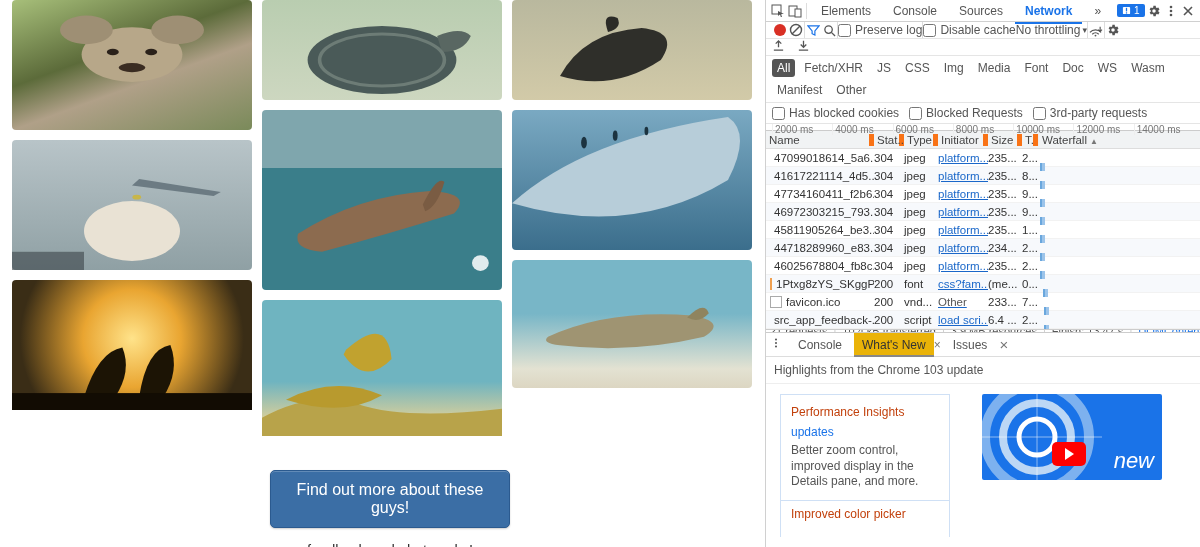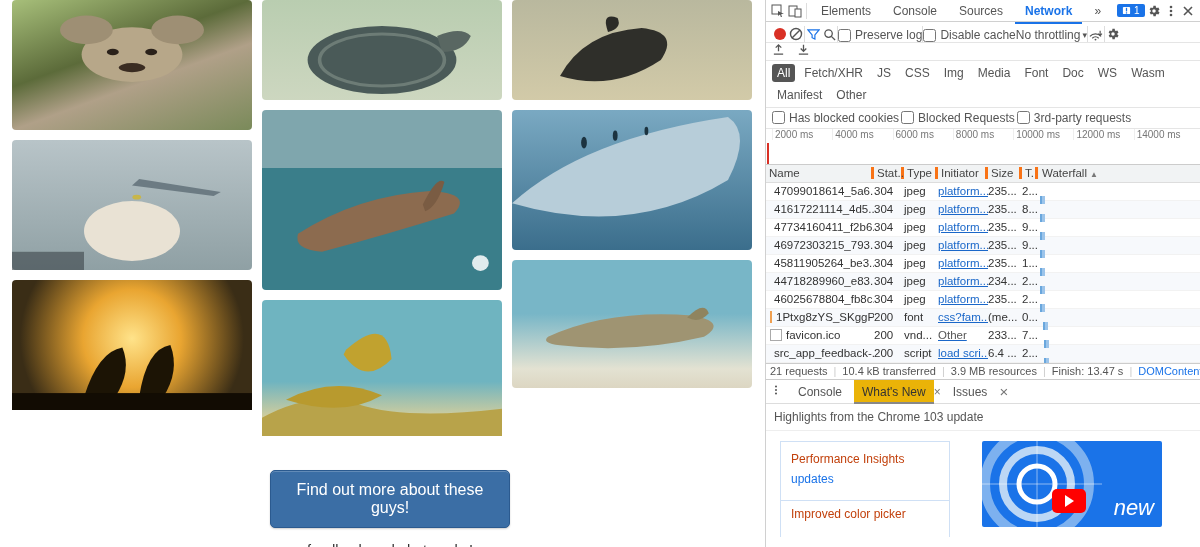--- a/index.html
+++ b/index.html
@@ -10,37 +10,37 @@
   .card { width: 240px; border-radius: 4px; position: relative; background-size: cover; background-position: center; }
   .devtools { width: 435px; height: 547px; border-left: 1px solid #d0d0d0; display: flex; flex-direction: column; font-size: 12px; color: #333; background:#fff;}
   
   .tabstrip { display: flex; align-items: center; height: 22px; border-bottom: 1px solid #d0d0d0; padding: 0 4px; gap: 2px; }
   .tabstrip .ico { width: 22px; height: 22px; display: flex; align-items: center; justify-content: center; color: #555; }
   .tabstrip .tab { padding: 0 10px; height: 26px; line-height: 26px; color: #555; cursor: pointer; }
   .tabstrip .tab.active { color: #1a73e8; border-bottom: 2px solid #1a73e8; font-weight: bold; }
   .tabstrip .spacer { flex: 1; }
   .badge { background: #1a73e8; color:#fff; font-size:10px; padding:1px 5px; border-radius:2px; margin-left:2px; display:inline-flex; align-items:center; gap:3px;}
   
-  .nettool { display: flex; align-items: flex-end; height: 26px; border-bottom: 1px solid #e5e5e5; padding: 0 6px; }
+  .nettool { display: flex; align-items: center; height: 26px; border-bottom: 1px solid #e5e5e5; padding: 0 6px; }
   .nettool .ico { width:16px; height:16px; display:flex; align-items:center; justify-content:center; color:#555;}
   .record { width:12px; height:12px; border-radius:50%; background:#d93025; }
   .cb { display:flex; align-items:center; gap:4px; color:#555;}
   .cb input { margin:0;}
   .select-ish { color:#555; display:flex; align-items:center; gap:2px;}
   .nettool2 { display:flex; align-items:center; height:22px; padding:0 6px; gap:12px; border-bottom:1px solid #e5e5e5;}
   .arrowbtn { color:#555; }
   
   .filterrow { display:flex; align-items:center; height:28px; border-bottom:1px solid #e5e5e5; padding:0 6px; gap:10px;}
   .filterbox { border:1px solid #1a73e8; height:20px; width:130px; padding:0 4px; color:#888; font-size:12px;}
   
   .types { display:flex; align-items:center; gap:4px; padding:3px 6px; border-bottom:1px solid #e5e5e5; flex-wrap:wrap;}
   .chip { padding:2px 5px; color:#555; border-radius:3px; cursor:pointer; font-size:12px;}
   .chip.active { background:#555; color:#fff;}
   
-  .cbrow { display:flex; align-items:flex-end; gap:2px; padding:3px 6px; border-bottom:1px solid #e5e5e5;}
+  .cbrow { display:flex; align-items:flex-end; gap:10px; padding:3px 6px; border-bottom:1px solid #e5e5e5;}
   
   .timeline { height:44px; border-bottom:1px solid #ccc; position:relative; font-size:10px; color:#777; padding-top:2px;}
   .timeline .ticks { display:flex; position:absolute; top:0; left:6px; right:6px;}
   .timeline .tick { flex:1; border-left:1px solid #eee; padding-left:2px;}
   .tl-body { position:absolute; top:14px; left:0; right:0; bottom:0;}
   .tl-red { position:absolute; left:1px; top:0; width:2px; height:100%; background:#d93025;}
   
   .nettable { flex:0 0 auto; overflow:hidden; border-bottom:1px solid #ccc;}
   .thead, .trow { display:flex; align-items:center; height:18px; font-size:11.5px;}
   .thead { background:#f1f3f4; border-bottom:1px solid #ddd; color:#444;}
@@ -48,21 +48,21 @@
   .trow:nth-child(even){ background:#f7f9fc;}
   .c-name { width:108px; padding-left:4px; display:flex; align-items:center; gap:4px; overflow:hidden; white-space:nowrap;}
   .c-stat { width:30px; text-align:left;}
   .c-type { width:34px;}
   .c-init { width:50px; color:#1a67c9; text-decoration:underline; overflow:hidden; white-space:nowrap;}
   .c-size { width:34px; overflow:hidden; white-space:nowrap;}
   .c-time { width:16px; overflow:hidden; white-space:nowrap;}
   .c-wf { flex:1; position:relative; border-left:1px solid #eee;}
   .thead .c-init, .thead .c-wf { color:#444; text-decoration:none;}
   .wf-bar { position:absolute; height:8px; top:5px; background:#9cc4ea; border-left:2px solid #6aa7dd;}
-  .th { border-right:3px solid #f97316; padding-left:3px;}
+  .th { border-right:5px solid #f97316; padding-left:3px;}
   .file-ico { width:12px; height:12px; display:inline-block;}
   .imgico { background:linear-gradient(135deg,#7ba 0 50%,#597 50% 100%);}
   .fontico { border:1px solid #f0a050; background:#fff;}
   .otherico { border:1px solid #aaa; background:#fff;}
   .jsico { background:#f6d365;}
   .statusbar { height:20px; border-bottom:1px solid #ccc; display:flex; align-items:center; gap:2px; font-size:11px; color:#555; padding:0 4px; overflow:hidden; white-space:nowrap;}
   .statusbar span.sep { color:#ccc; margin:0 4px;}
   .statusbar .dcl { color:#1a73e8;}
   
   .drawer-tabs { display:flex; align-items:center; height:24px; border-bottom:1px solid #ddd; padding:0 4px; gap:4px;}
@@ -487,20 +487,21 @@
     <div class="tab">Issues</div>
     <div class="spacer"></div>
     <div class="xbtn" style="font-size:15px;">×</div>
   </div>
   <div class="drawer-body">Highlights from the Chrome 103 update</div>
   <div class="drawer-cards">
     <div>
       <div class="insight-card">
         <div class="t1">Performance Insights</div>
         <div class="t2">updates</div>
+        <div class="desc">Better zoom control, improved display in the Details pane, and more.</div>
       </div>
       <div class="insight-card b2">
         <div class="t1">Improved color picker</div>
       </div>
     </div>
     <div class="promo">
       <svg viewBox="0 0 180 86">
           <circle cx="55" cy="43" r="52" fill="none" stroke="#7db1ef" stroke-width="10"></circle>
           <circle cx="55" cy="43" r="34" fill="none" stroke="#bcd7f5" stroke-width="8"></circle>
           <circle cx="55" cy="43" r="18" fill="none" stroke="#fff" stroke-width="5"></circle>

